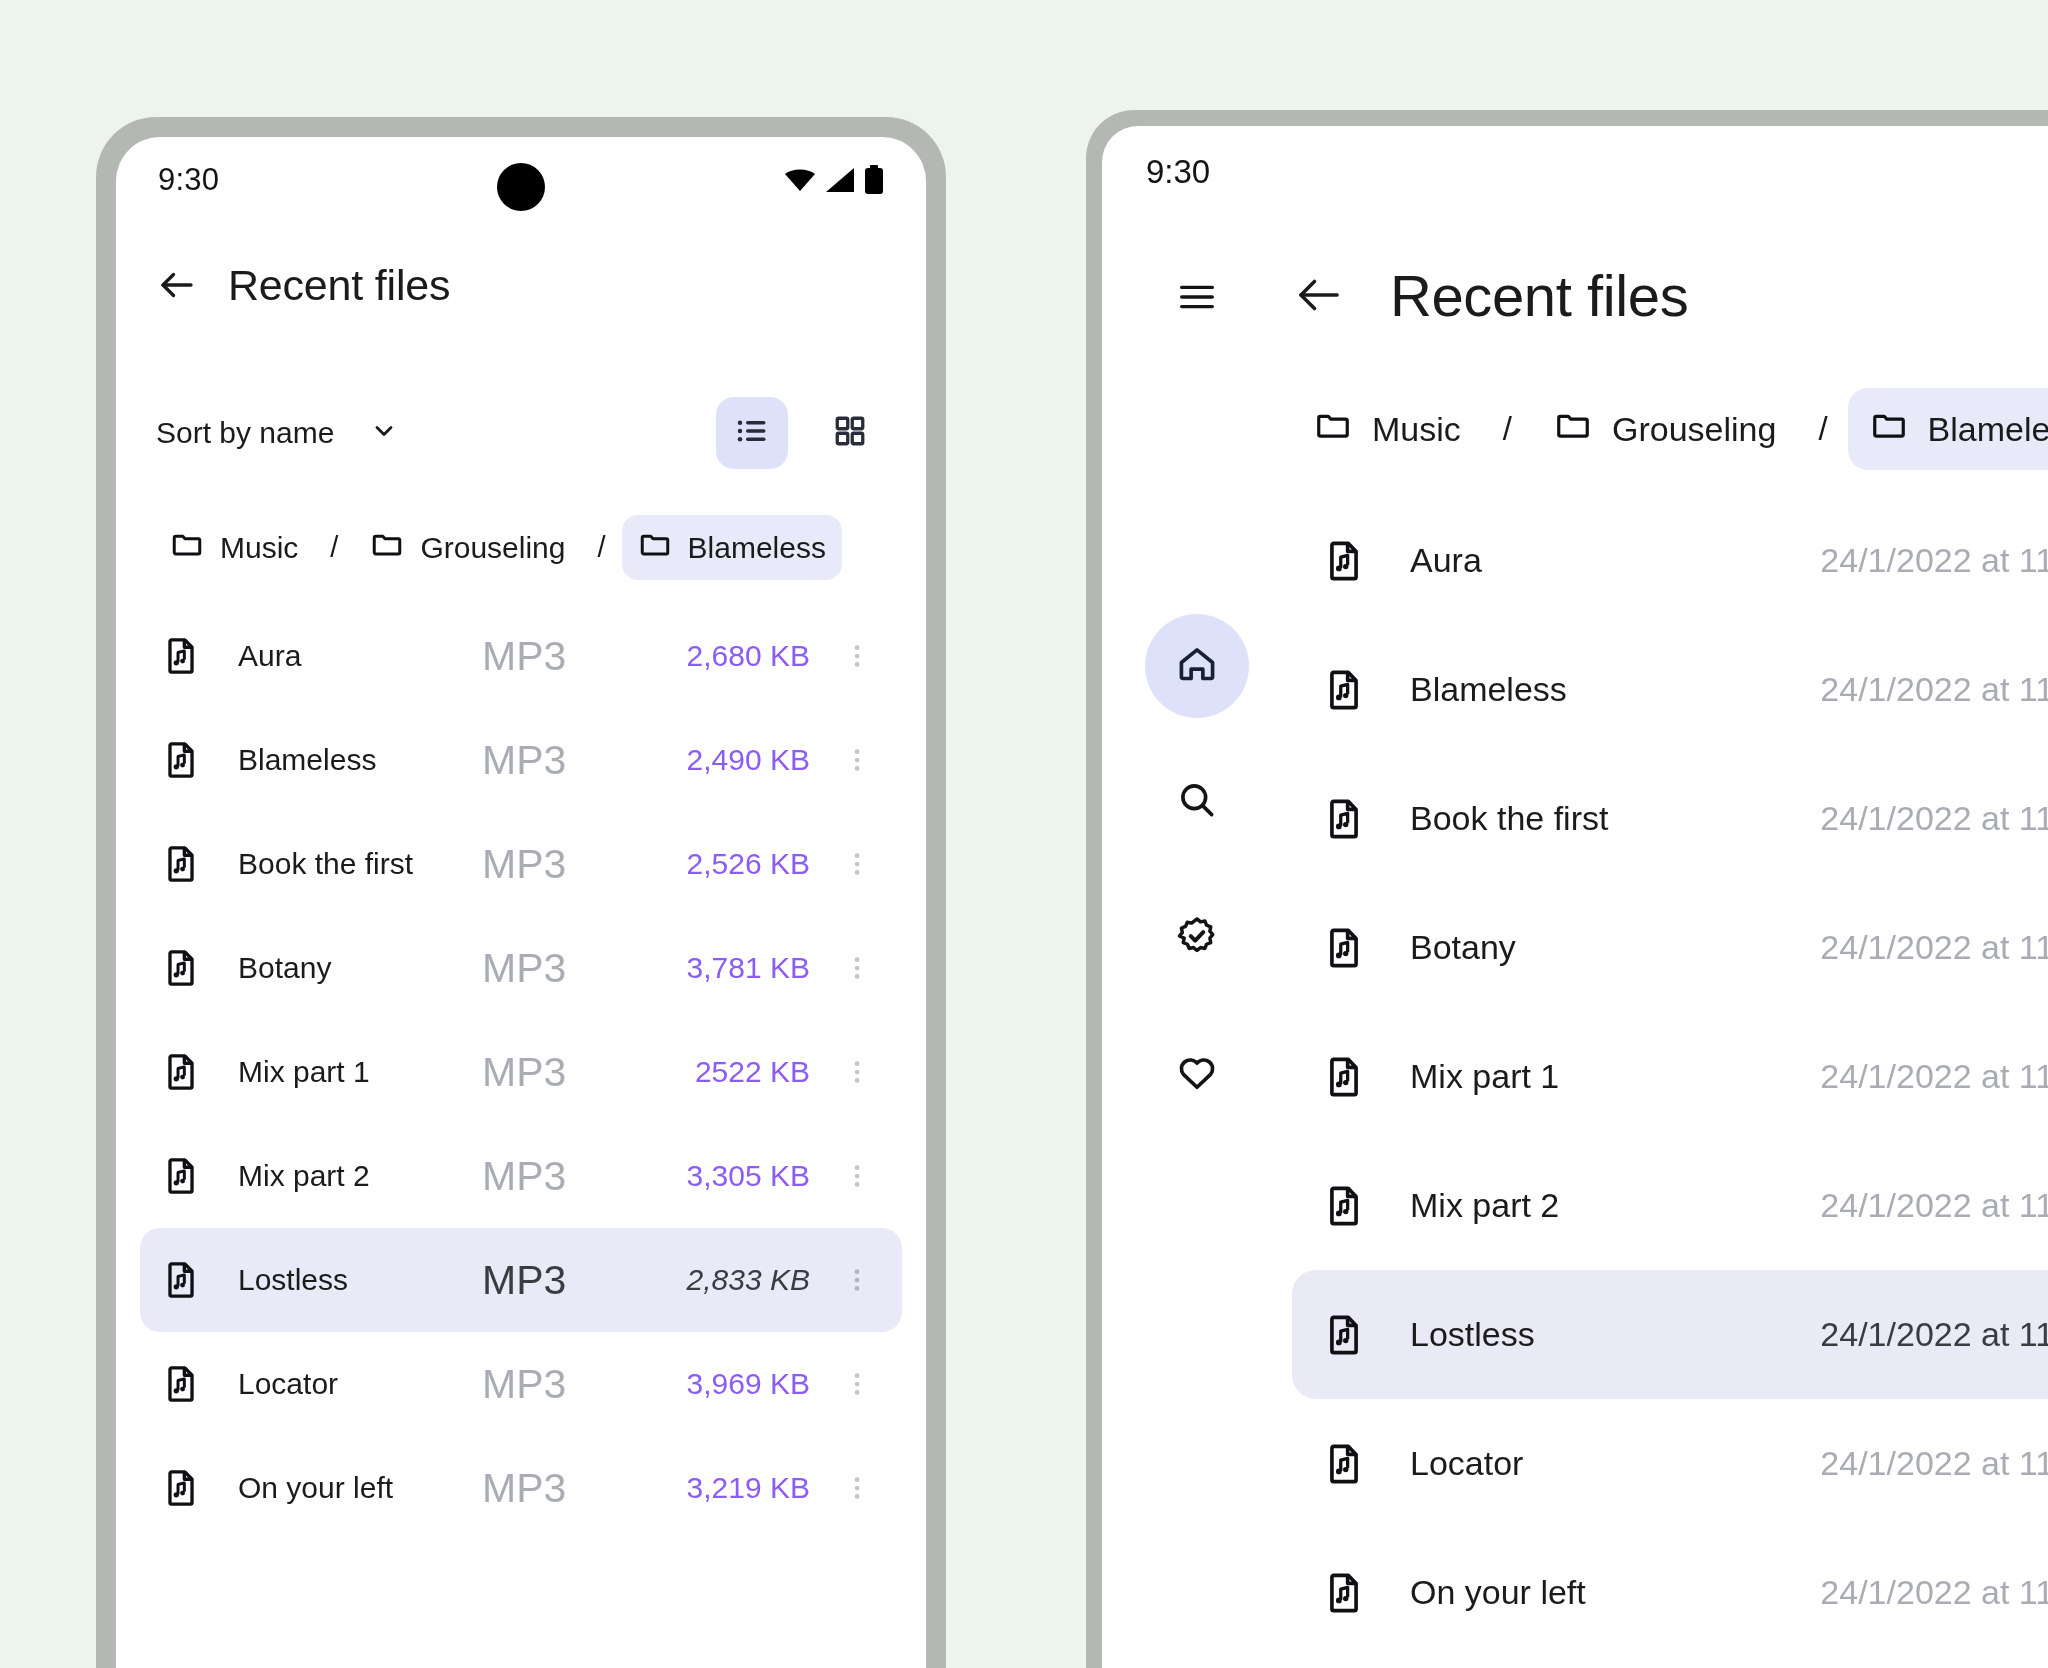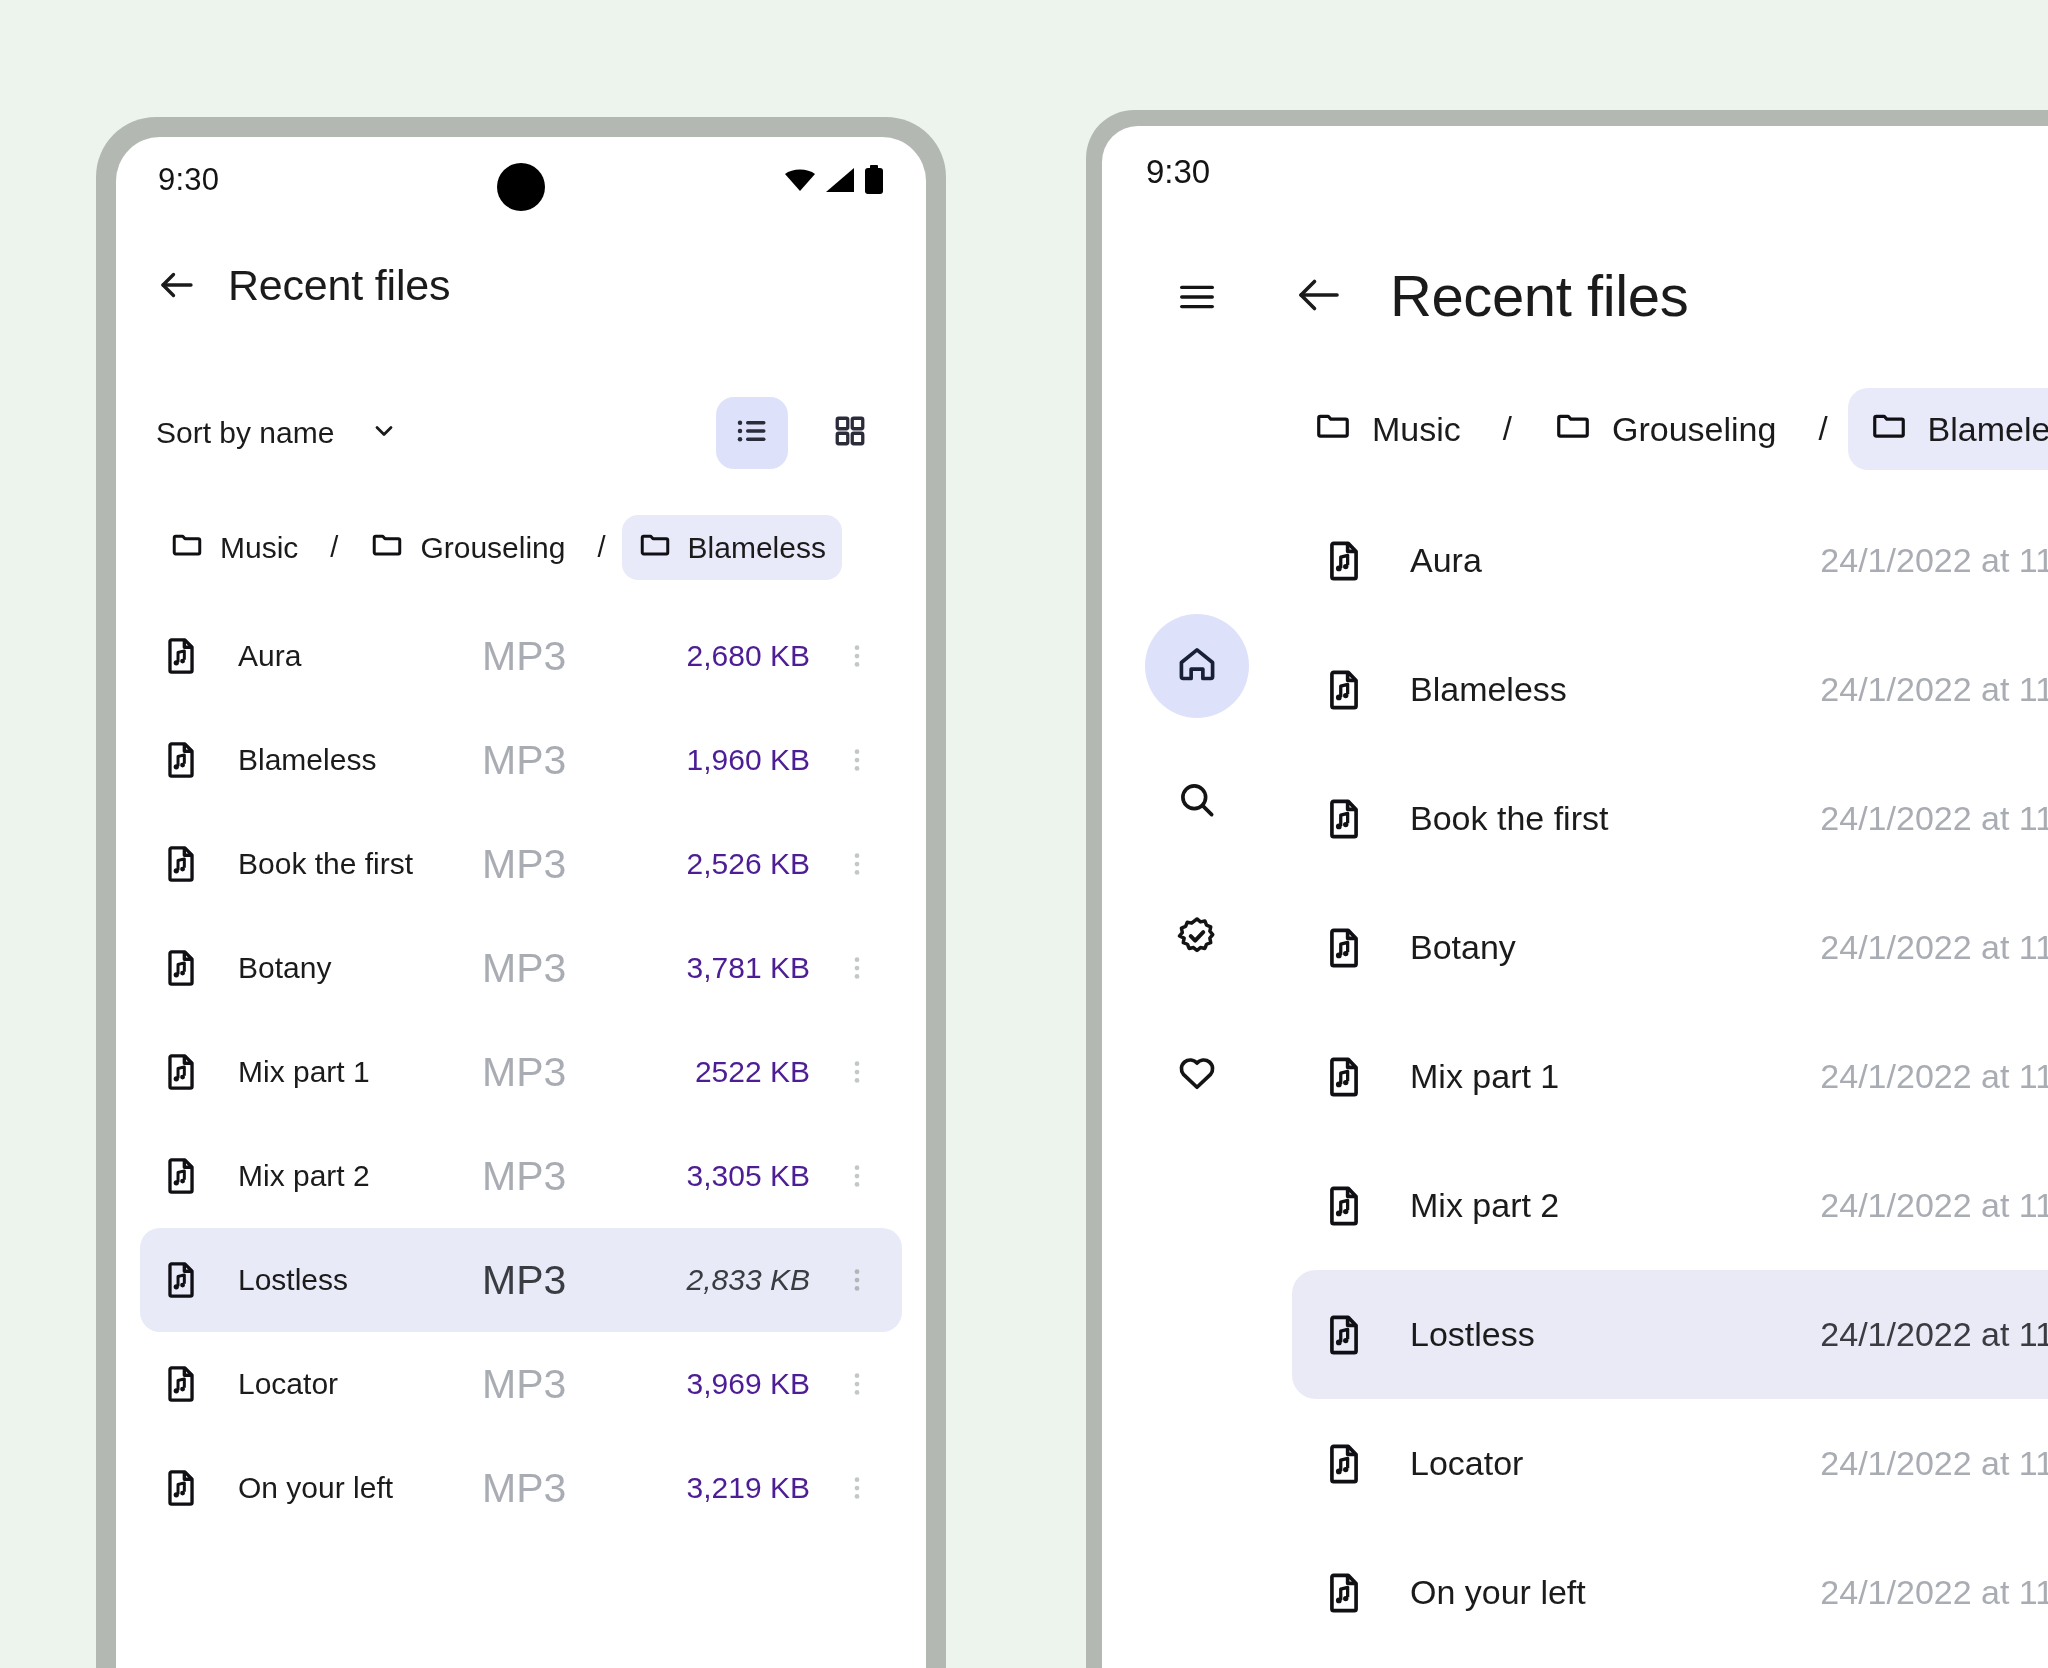--- a/index.html
+++ b/index.html
@@ -102,21 +102,21 @@
   }
   .file-row.selected { background: #e8eaf7; }
   .f-icon { width: 46px; display: flex; align-items: center; justify-content: center; }
   .f-name {
     font-size: 30px; color: #1b1b1b;
     margin-left: 34px; width: 244px;
     white-space: nowrap; overflow: hidden;
   }
   .f-type { font-size: 41px; color: #a9adb3; width: 128px; }
   .file-row.selected .f-type { color: #3a3c42; }
-  .f-size { font-size: 30px; color: #4c1d95; width: 200px; text-align: right; }
+  .f-size { font-size: 30px; color: #8b5cf6; width: 200px; text-align: right; }
   .file-row.selected .f-size { color: #3a3c42; font-style: italic; }
   .f-more { margin-left: auto; width: 54px; display: flex; justify-content: center; }
 
   
   .tablet {
     position: absolute;
     left: 1086px; top: 110px;
     width: 1100px; height: 1720px;
     background: #b3b9b2;
     border-radius: 48px 48px 0 0;
@@ -308,21 +308,21 @@
               <svg width="42" height="42" viewBox="0 0 24 24" fill="none" stroke="#0f0f14" stroke-width="1.9" stroke-linejoin="round">
                 <path d="M14.2 2.8H6.6a.9.9 0 00-.9.9v16.6a.9.9 0 00.9.9h10.8a.9.9 0 00.9-.9V7z"></path>
                 <path d="M13.9 2.9V7h4.2"></path>
                 <path d="M10.3 15.6V10l3.6-.9v5.1" stroke-width="1.7"></path>
                 <circle cx="9.3" cy="15.9" r="1.5" fill="#0f0f14" stroke="none"></circle>
                 <circle cx="12.9" cy="14.9" r="1.4" fill="#0f0f14" stroke="none"></circle>
               </svg>
             </span>
             <span class="f-name">Blameless</span>
             <span class="f-type">MP3</span>
-            <span class="f-size">1,960 KB</span>
+            <span class="f-size">2,490 KB</span>
             <span class="f-more">
               <svg width="30" height="30" viewBox="0 0 24 24" fill="#c2c8c6">
                 <circle cx="12" cy="5.3" r="1.9"></circle>
                 <circle cx="12" cy="12" r="1.9"></circle>
                 <circle cx="12" cy="18.7" r="1.9"></circle>
               </svg>
             </span>
           </div>
           <div class="file-row">
             <span class="f-icon">

